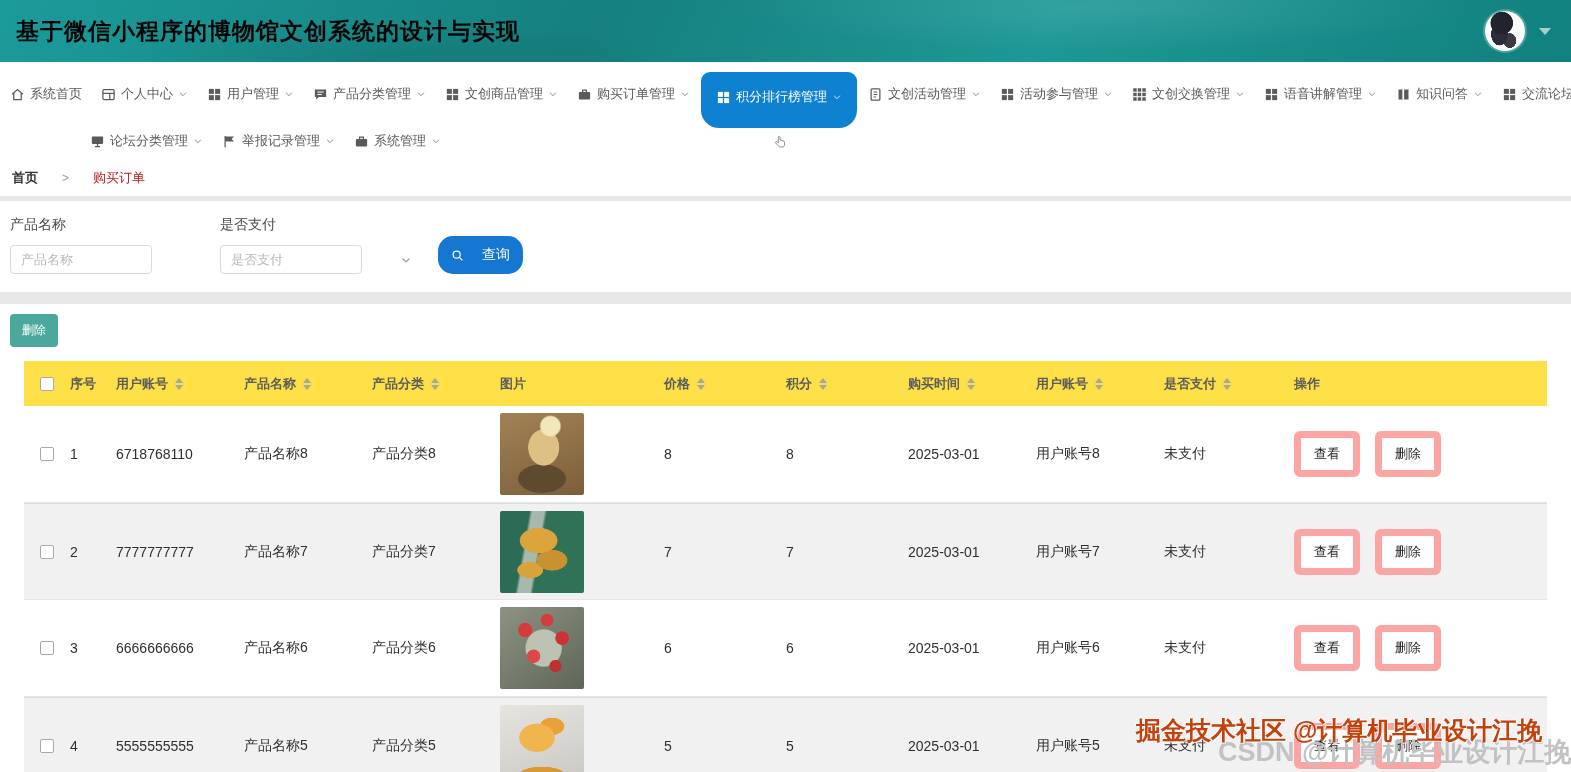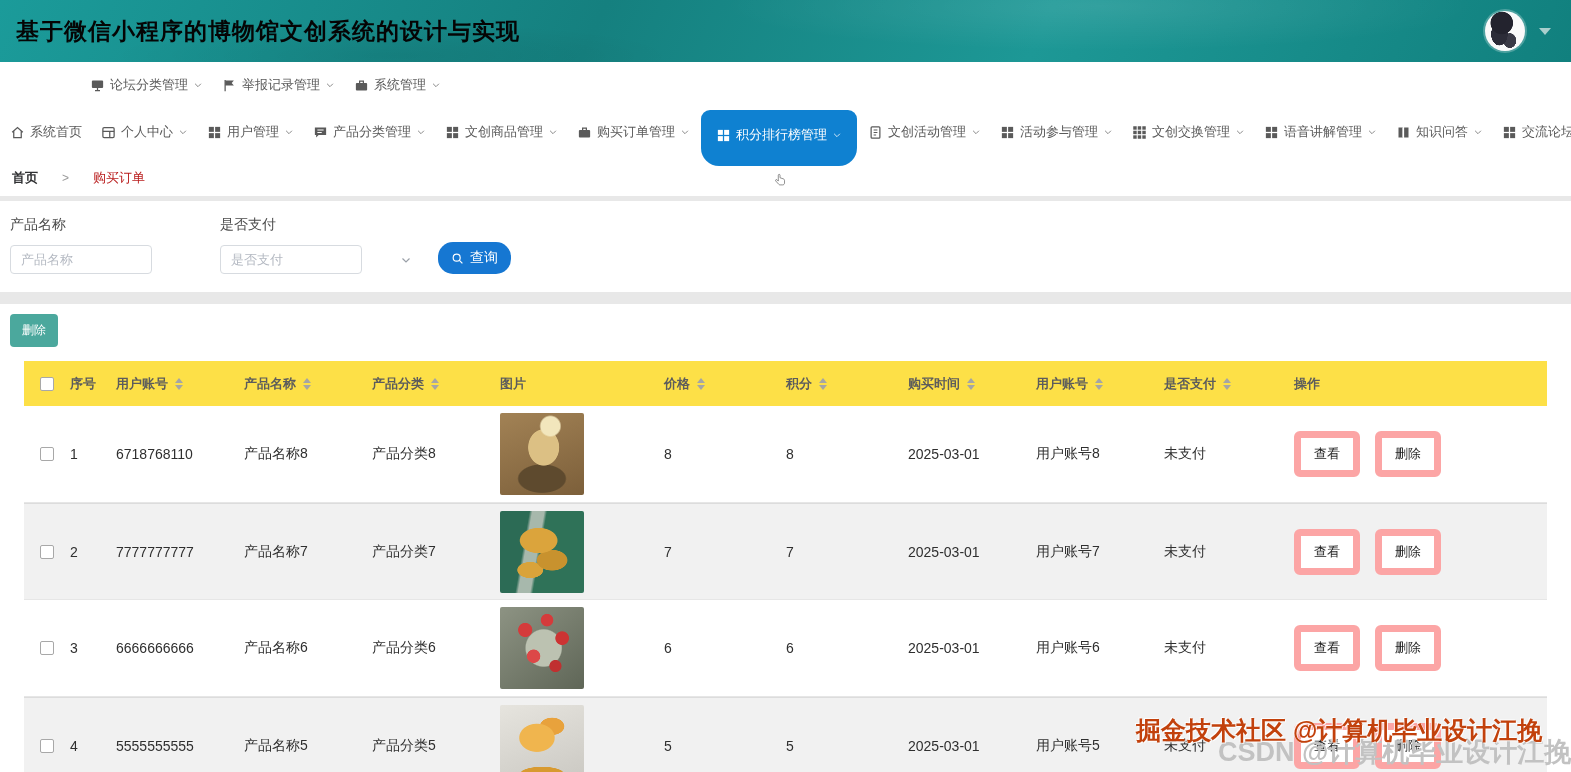--- a/index.html
+++ b/index.html
@@ -42,21 +42,21 @@
   .crumb-current { color:#b91c1c; cursor:pointer; }
 
   
   .search-panel { background:#fff; margin-top:5px; padding:14px 10px 18px; display:flex; align-items:flex-end; gap:0; height:91px; }
   .field { display:flex; flex-direction:column; }
   .field label { font-size:14px; color:#4a4a4a; margin-bottom:11px; }
   .field input { width:142px; height:29px; border:1px solid #d7dbe0; border-radius:4px; padding:0 10px; font-size:13px; color:#333; outline:none; background:#fff; }
   .field input::placeholder { color:#b4b9c2; }
   .field.paid { margin-left:68px; }
   .select-caret { margin:0 0 8px 38px; width:12px; height:12px; color:#9aa0a8; cursor:pointer; }
-  .query-btn { margin:0 0 0 26px; height:32px; display:flex; align-items:center; gap:6px; background:#1677d2; color:#fff; border:none; border-radius:15px; padding:0 13px; font-size:14px; cursor:pointer; }
+  .query-btn { margin:0 0 0 26px; height:38px; display:flex; align-items:center; gap:18px; background:#1677d2; color:#fff; border:none; border-radius:15px; padding:0 13px; font-size:14px; cursor:pointer; }
   .query-btn svg { width:13px; height:13px; }
 
   
   .content-panel { background:#fff; margin-top:12px; height:520px; padding-top:10px; position:relative; }
   .delete-btn { margin-left:10px; background:#4ba89d; color:#fff; border:none; border-radius:4px; padding:8px 12px; font-size:12px; cursor:pointer; }
   .table-wrap { margin:14px 24px 0; }
   .thead, .trow { display:grid; grid-template-columns:36px 46px 128px 128px 128px 164px 122px 122px 128px 128px 130px 1fr; align-items:center; }
   .thead { background:#fde047; height:45px; font-size:13px; font-weight:bold; color:#5c5c5c; }
   .th, .td { padding-left:10px; display:flex; align-items:center; gap:4px; }
   .trow { height:97px; background:#fff; border-bottom:1px solid #e6e6e6; font-size:14px; color:#2f2f2f; }
@@ -163,49 +163,20 @@
   </defs>
 </svg>
 
 <div class="app-header">
   <div class="app-title">基于微信小程序的博物馆文创系统的设计与实现</div>
   <div class="avatar"></div>
   <div class="avatar-caret"></div>
 </div>
 
 <div class="navbar">
-  <div class="nav-row second">
-    <div class="nav-item">
-      <svg>
-          <use href="#i-monitor"></use>
-        </svg>
-      <span>论坛分类管理</span>
-      <svg class="chev">
-          <use href="#i-chev"></use>
-        </svg>
-    </div>
-    <div class="nav-item">
-      <svg>
-          <use href="#i-flag"></use>
-        </svg>
-      <span>举报记录管理</span>
-      <svg class="chev">
-          <use href="#i-chev"></use>
-        </svg>
-    </div>
-    <div class="nav-item">
-      <svg>
-          <use href="#i-briefcase"></use>
-        </svg>
-      <span>系统管理</span>
-      <svg class="chev">
-          <use href="#i-chev"></use>
-        </svg>
-    </div>
-  </div>
   <div class="nav-row">
     <div class="nav-item">
       <svg>
           <use href="#i-home"></use>
         </svg>
       <span>系统首页</span>
     </div>
     <div class="nav-item">
       <svg>
           <use href="#i-panel"></use>
@@ -307,20 +278,49 @@
       <svg class="chev">
           <use href="#i-chev"></use>
         </svg>
     </div>
     <div class="nav-item">
       <svg>
           <use href="#i-grid"></use>
         </svg>
       <span>交流论坛</span>
 
+    </div>
+  </div>
+  <div class="nav-row second">
+    <div class="nav-item">
+      <svg>
+          <use href="#i-monitor"></use>
+        </svg>
+      <span>论坛分类管理</span>
+      <svg class="chev">
+          <use href="#i-chev"></use>
+        </svg>
+    </div>
+    <div class="nav-item">
+      <svg>
+          <use href="#i-flag"></use>
+        </svg>
+      <span>举报记录管理</span>
+      <svg class="chev">
+          <use href="#i-chev"></use>
+        </svg>
+    </div>
+    <div class="nav-item">
+      <svg>
+          <use href="#i-briefcase"></use>
+        </svg>
+      <span>系统管理</span>
+      <svg class="chev">
+          <use href="#i-chev"></use>
+        </svg>
     </div>
   </div>
 </div>
 
 <div class="breadcrumb-bar">
   <span class="crumb-home">首页</span>
   <span class="crumb-sep">&gt;</span>
   <span class="crumb-current">购买订单</span>
 </div>
 

